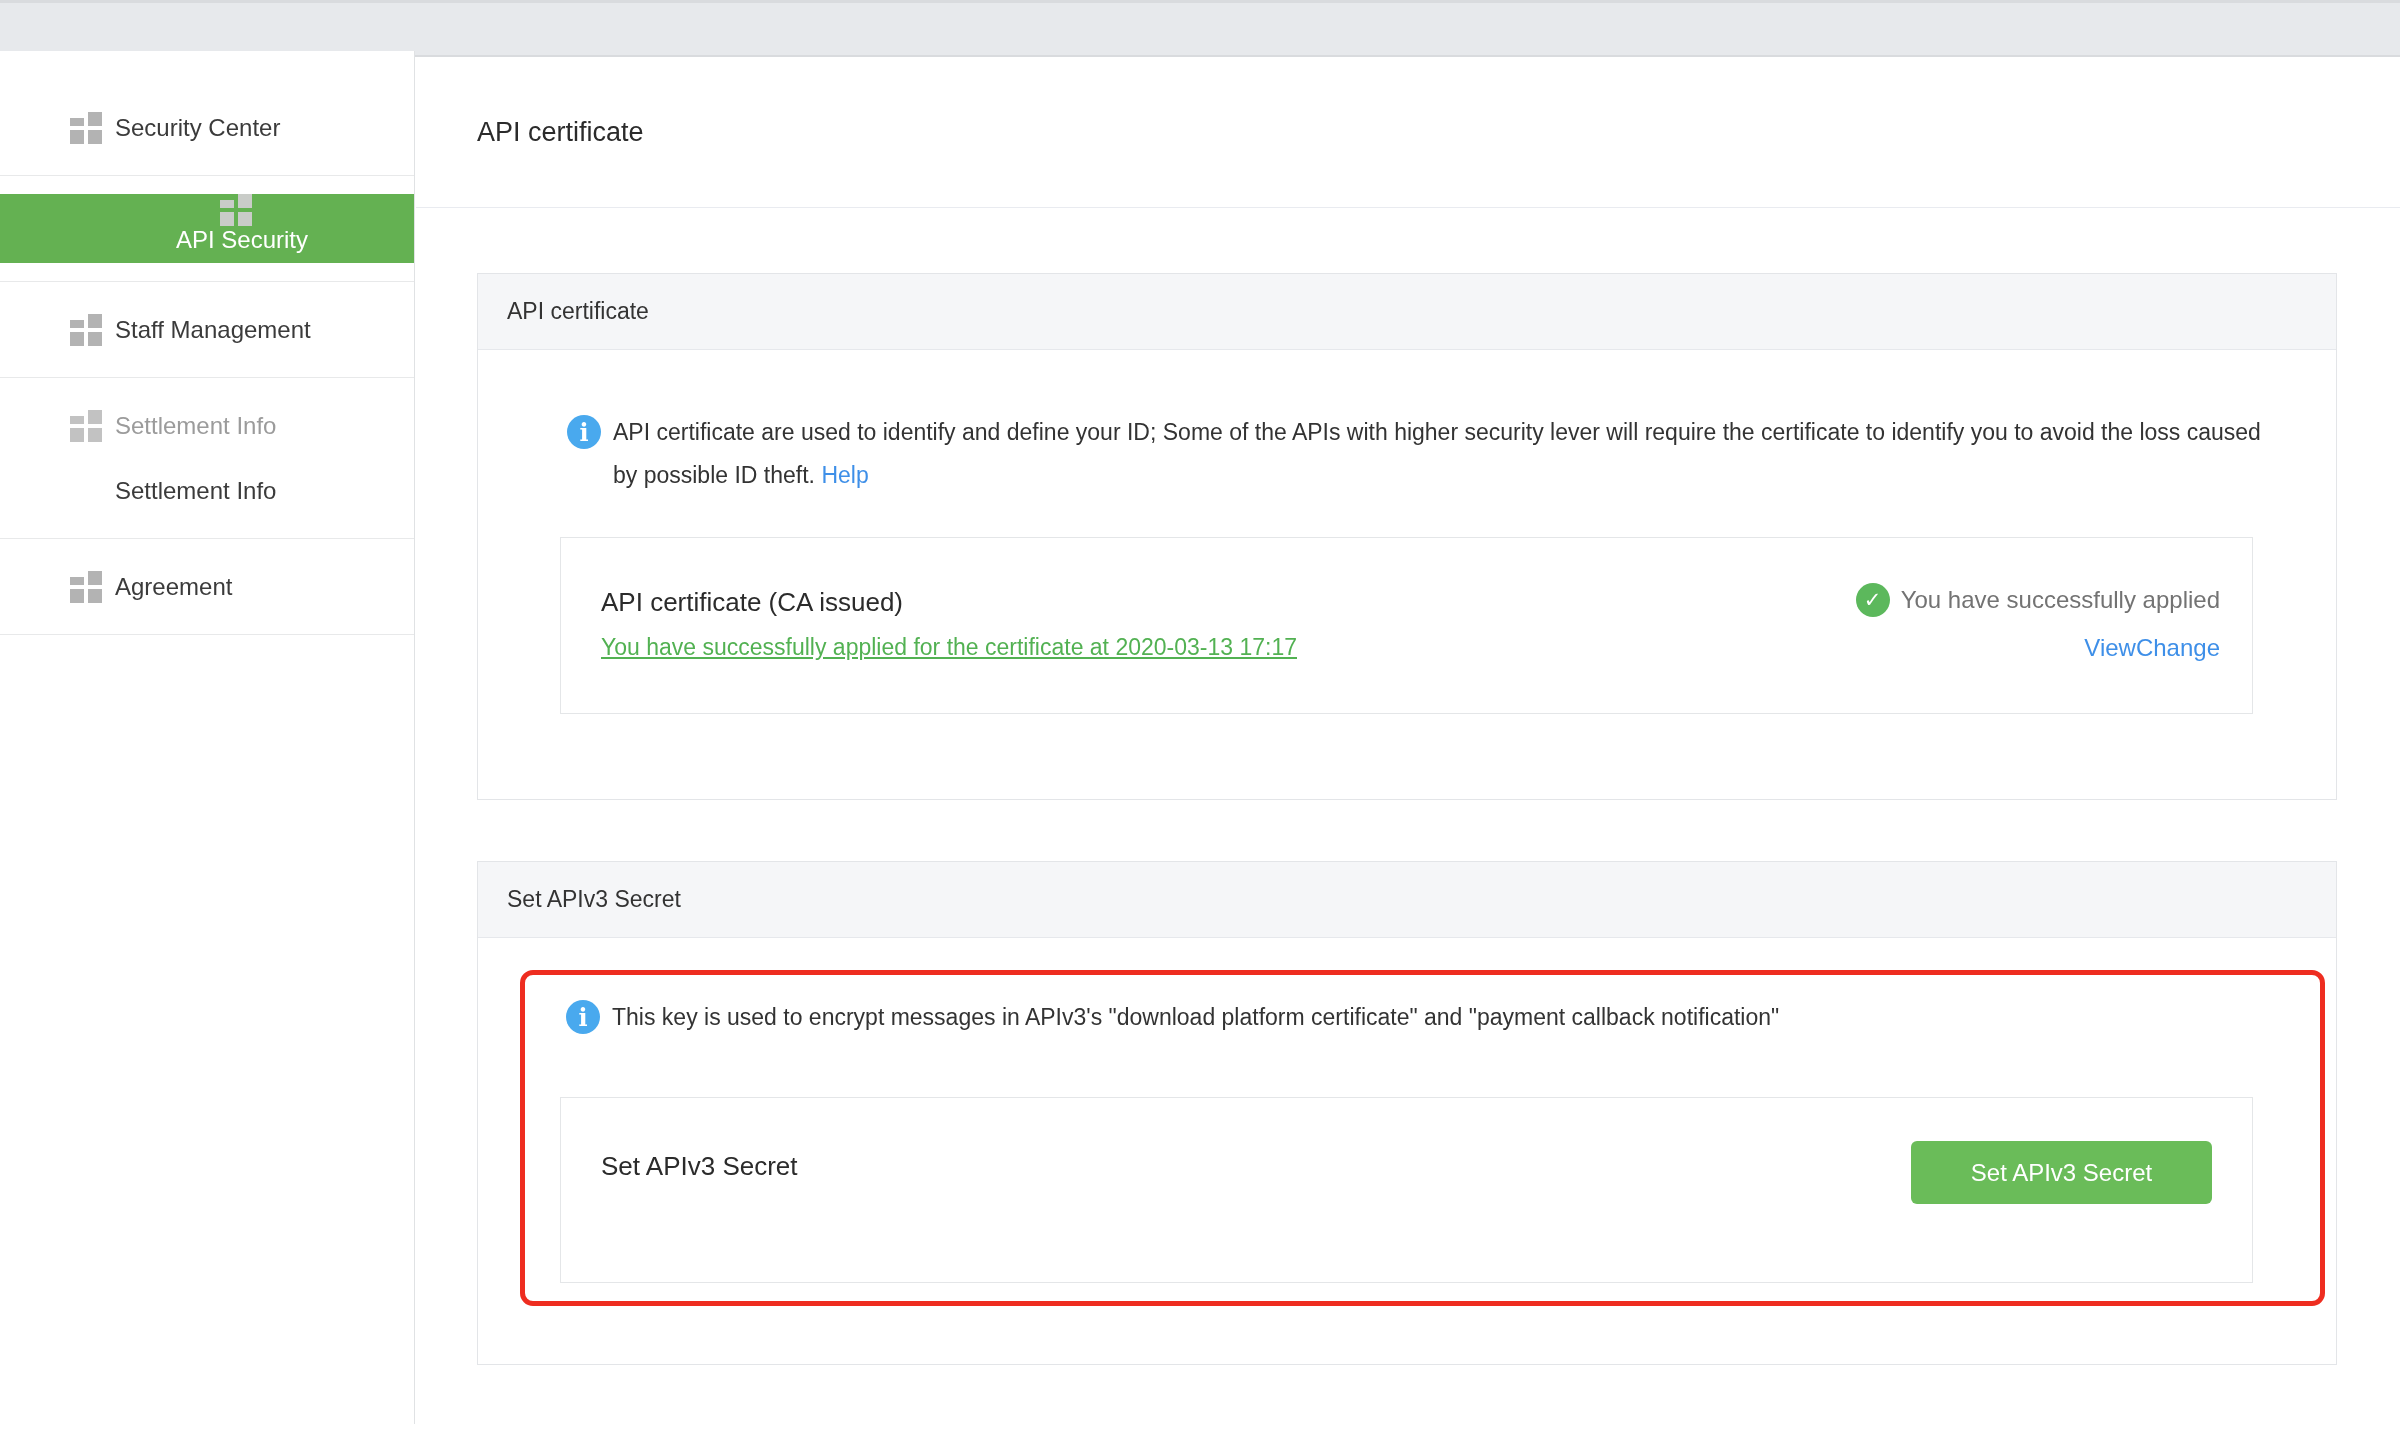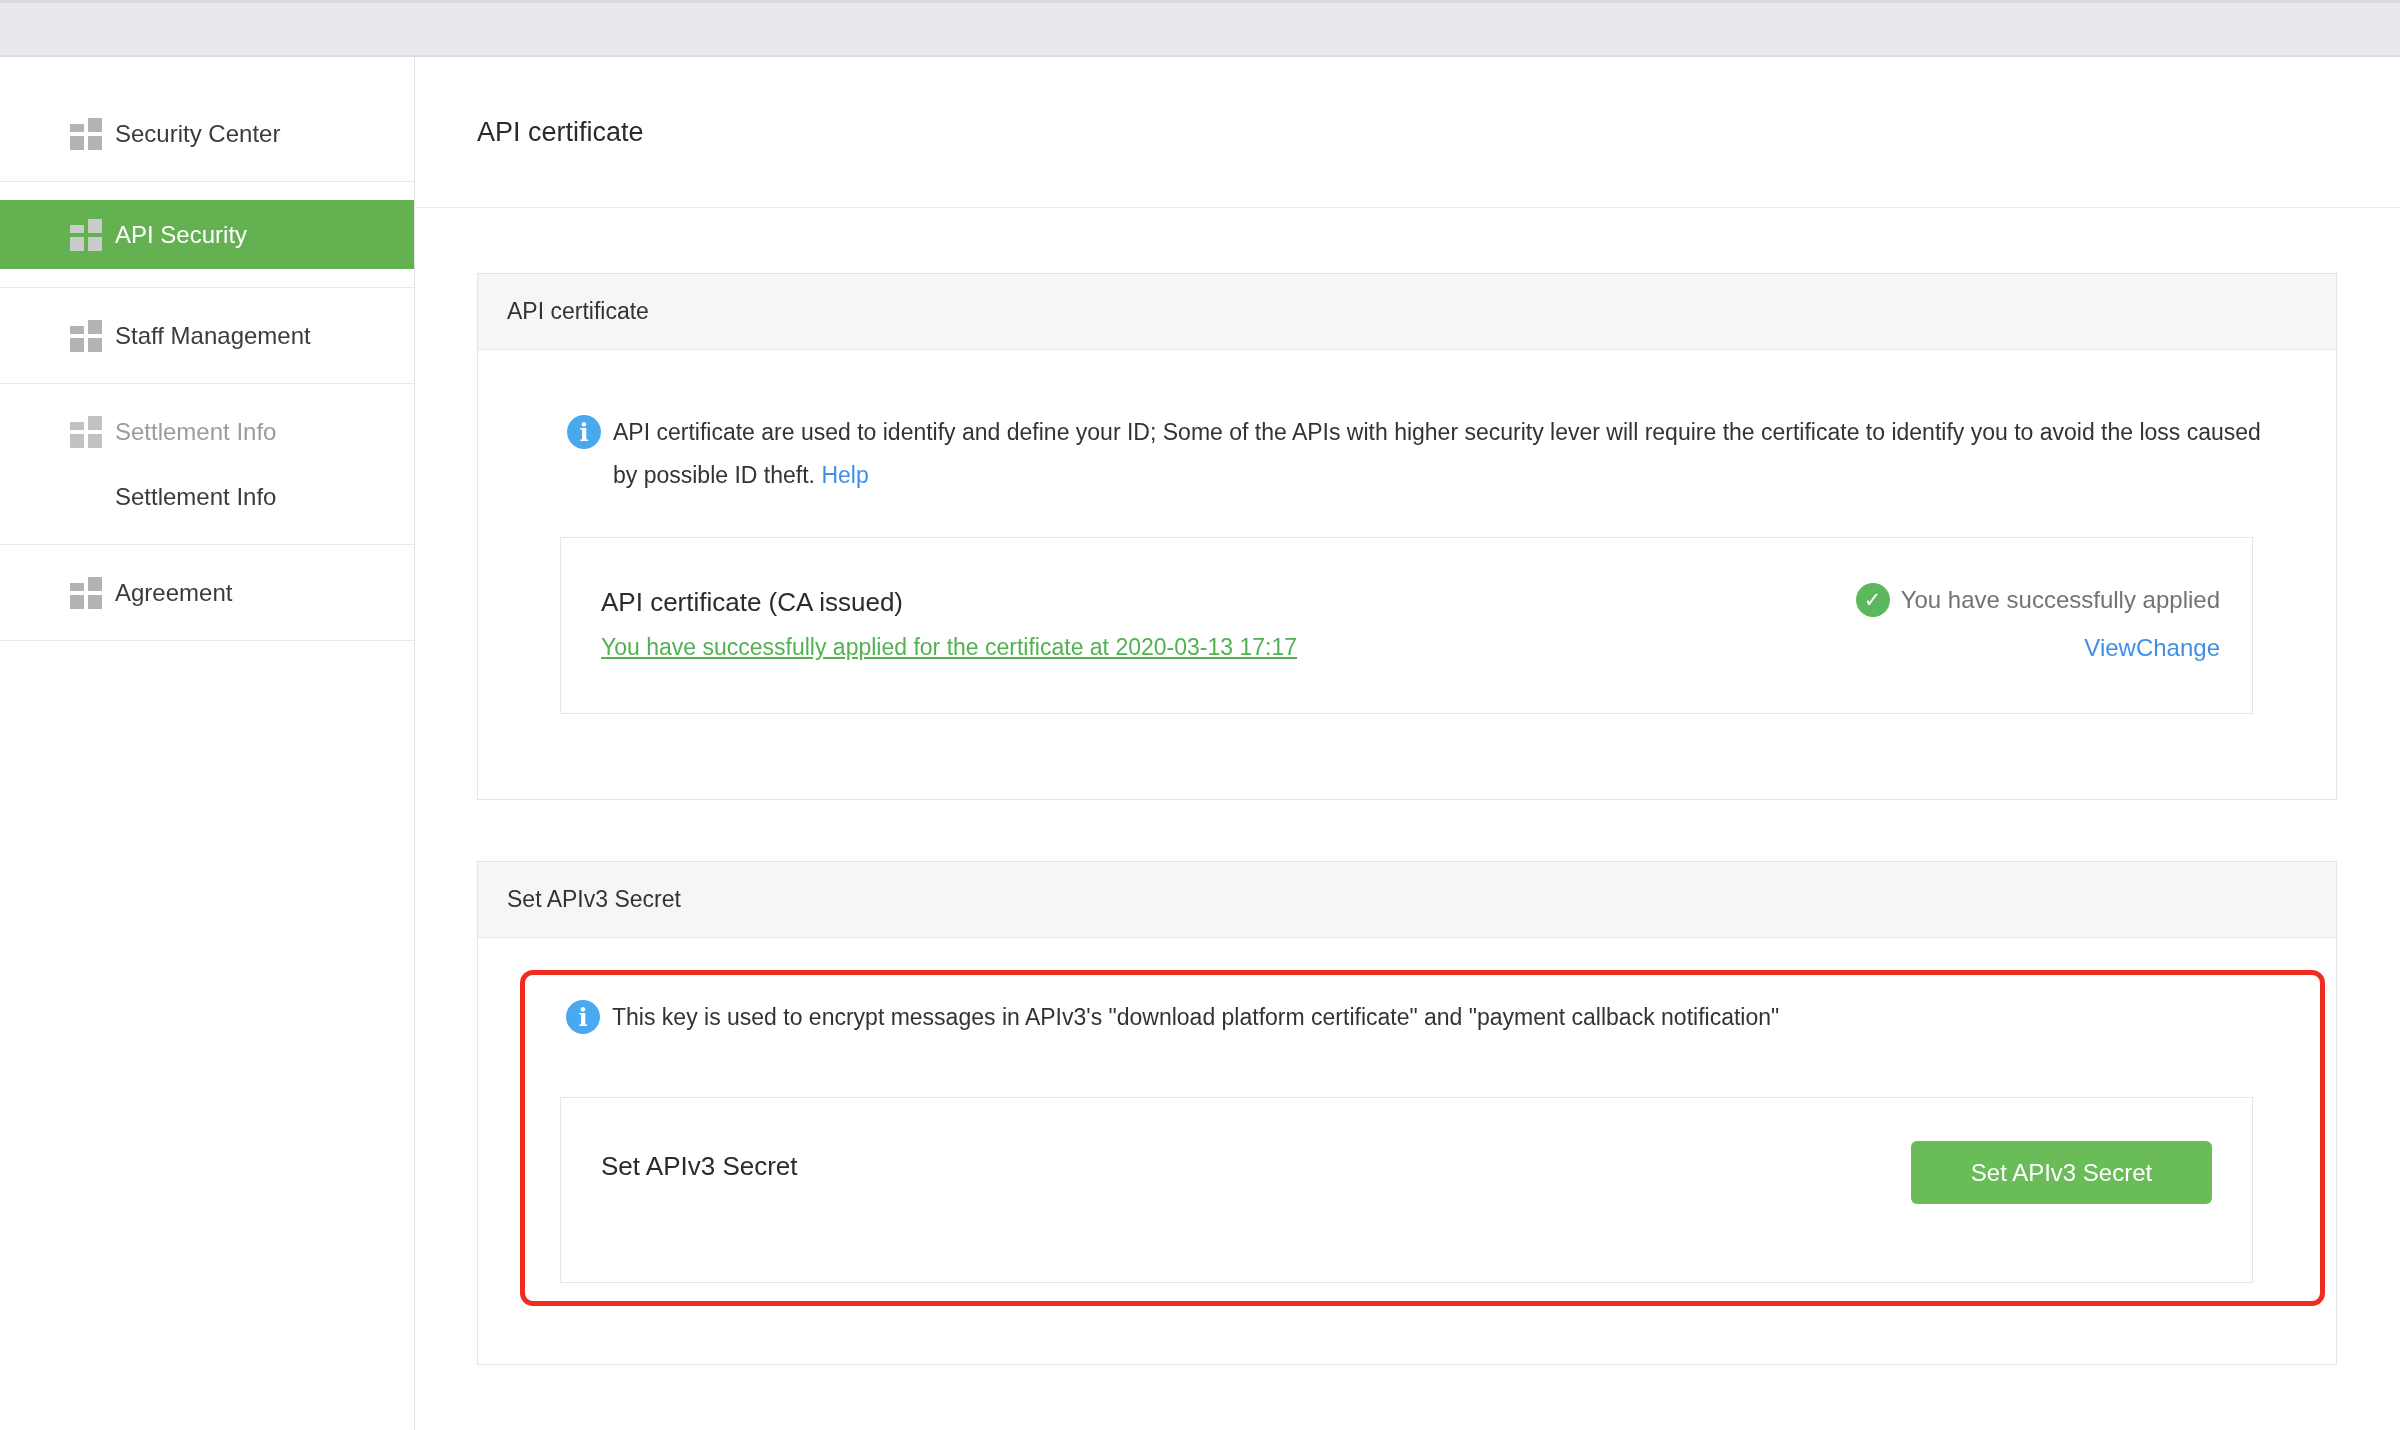--- a/index.html
+++ b/index.html
@@ -9,33 +9,33 @@
     background:#fff;
   }
   
   .topbar{
     position:absolute;left:0;top:0;width:2400px;height:57px;
     background:#e7e9ec;border-top:3px solid #d9dbde;border-bottom:2px solid #d9dbde;
     box-sizing:border-box;
   }
   
   .sidebar{
-    position:absolute;left:0;top:57px;width:415px;height:1373px;
+    position:absolute;left:0;top:51px;width:415px;height:1373px;
     background:#fff;border-right:1px solid #e0e2e4;box-sizing:border-box;
   }
   .sb-group{border-bottom:1px solid #e8e9ea;padding:15px 0;}
   .sb-group.first{padding-top:44px;}
   .sb-item{
     display:flex;align-items:center;height:65px;padding-left:70px;
     font-size:24px;color:#3b3b3b;cursor:pointer;
   }
   .sb-item.sub{padding-left:115px;}
   .sb-item.ghead{color:#9b9b9b;}
   .sb-item.active{
-    background:#64b152;color:#fff;height:69px;margin:3px 0;
+    background:#64b152;color:#fff;height:69px;margin:3px 0;flex-direction:column;
   }
   .grid-icon{
     display:grid;grid-template-columns:14px 14px;grid-template-rows:14px 14px;
     gap:4px;width:32px;height:32px;margin-right:13px;flex:0 0 auto;
   }
   .grid-icon i{background:#b3b3b3;display:block;width:14px;height:14px;}
   .grid-icon i:first-child{height:8px;align-self:end;}
   .ghead .grid-icon i{background:#c2c2c2;}
   .active .grid-icon i{background:#c9ccc8;}
   

